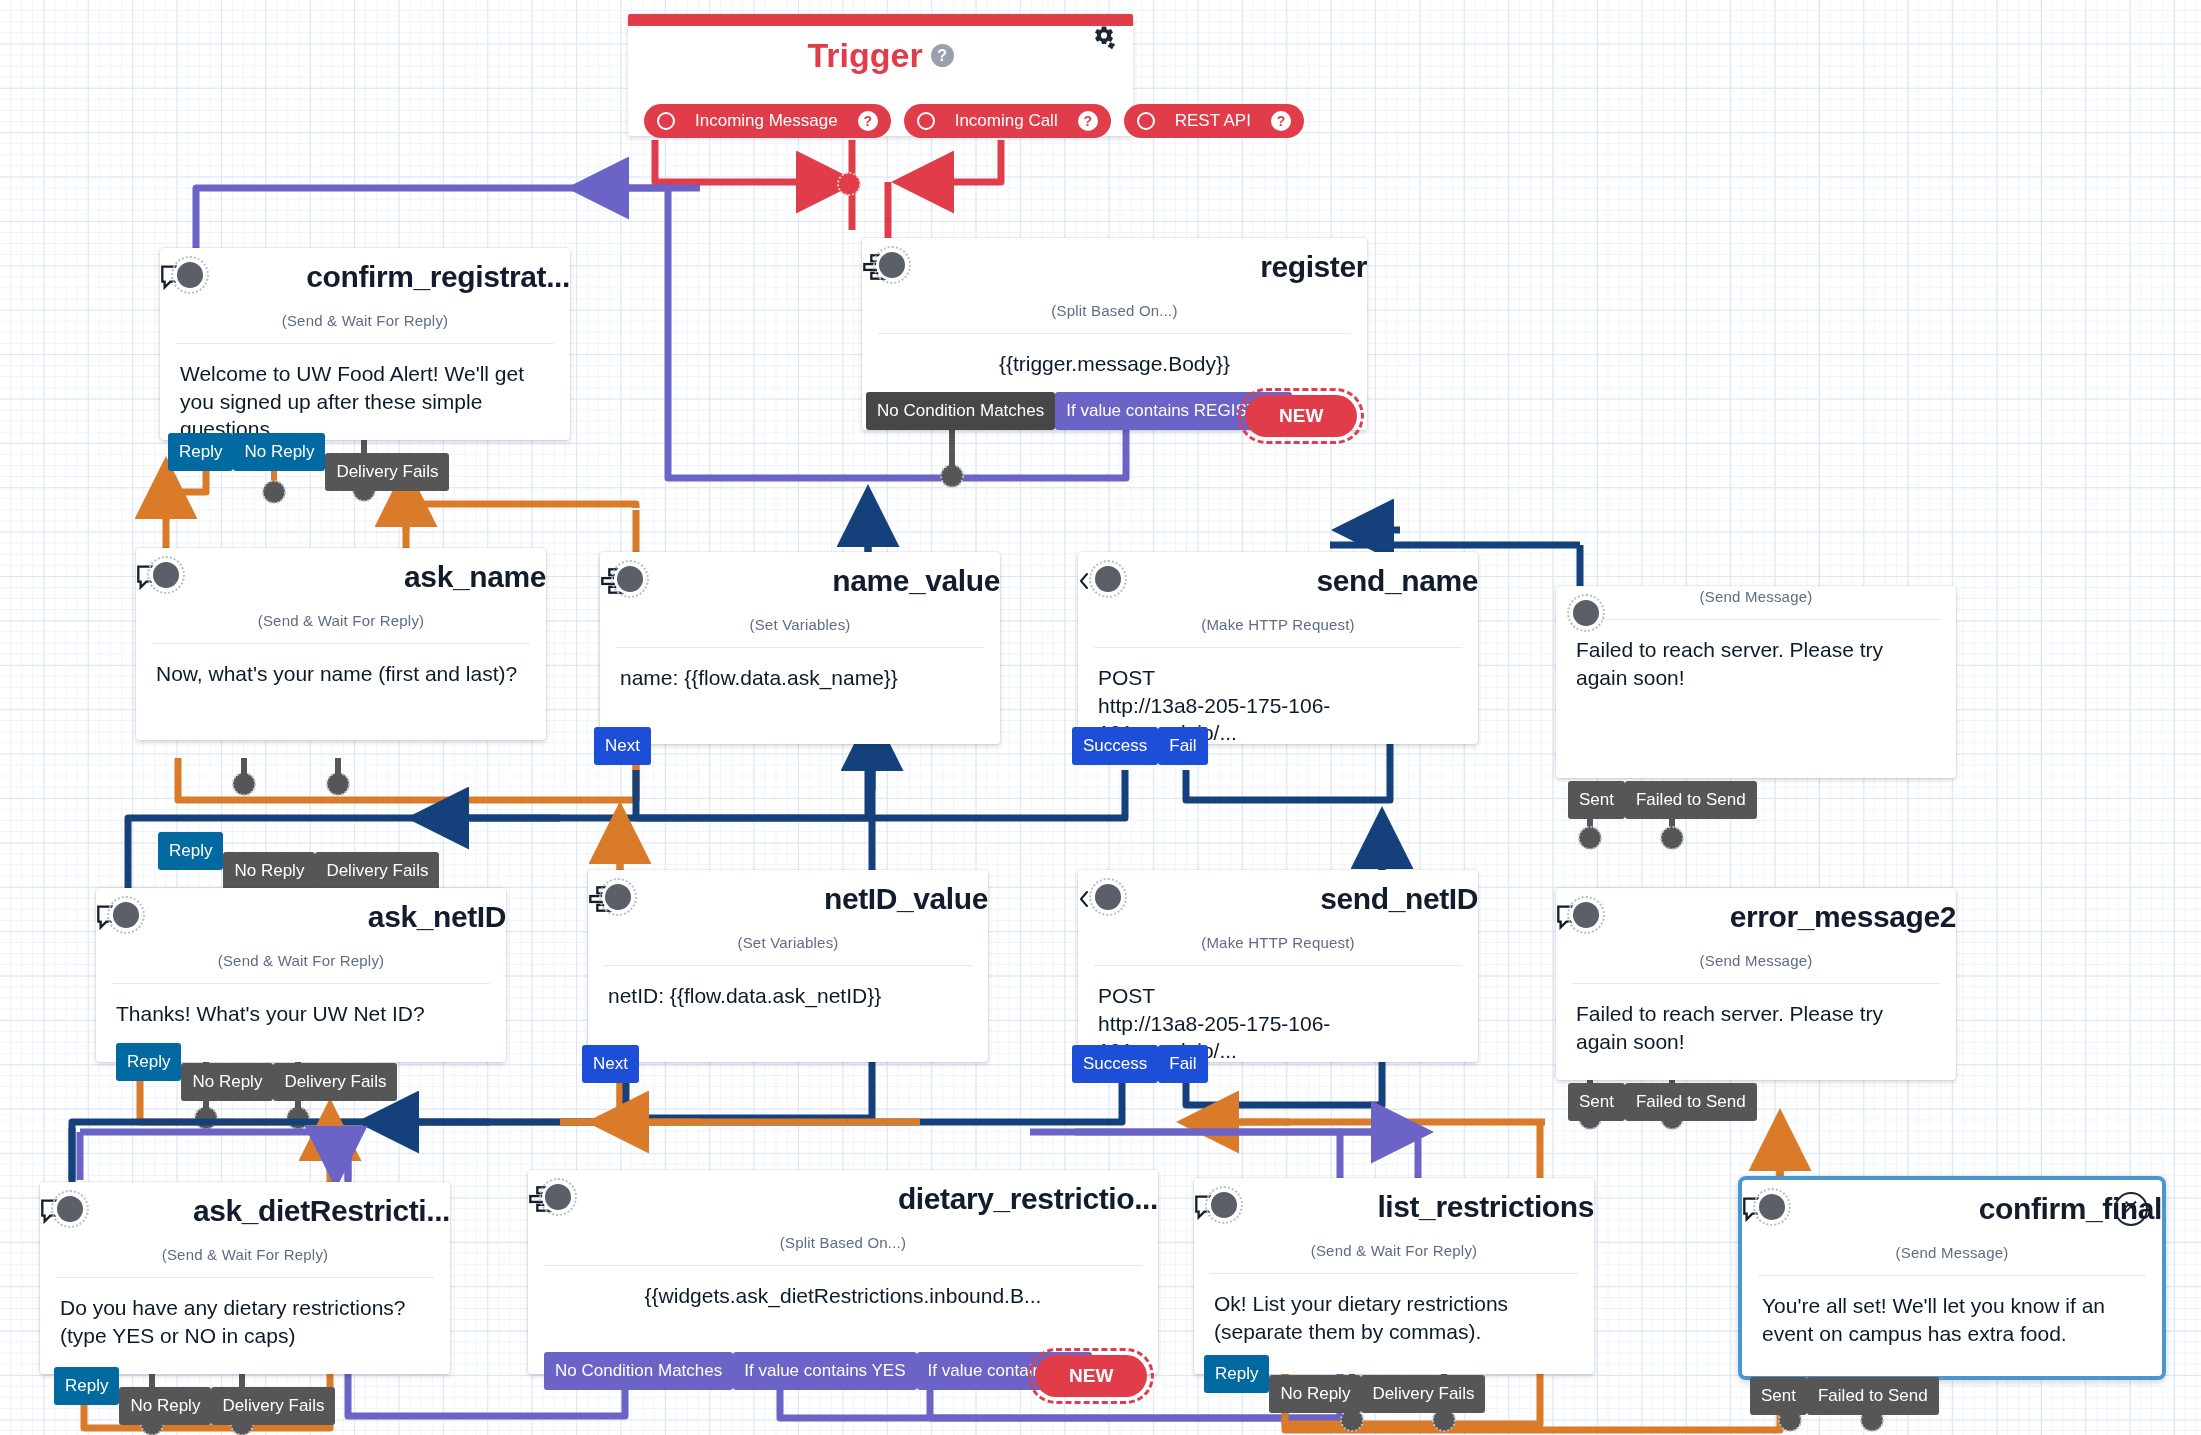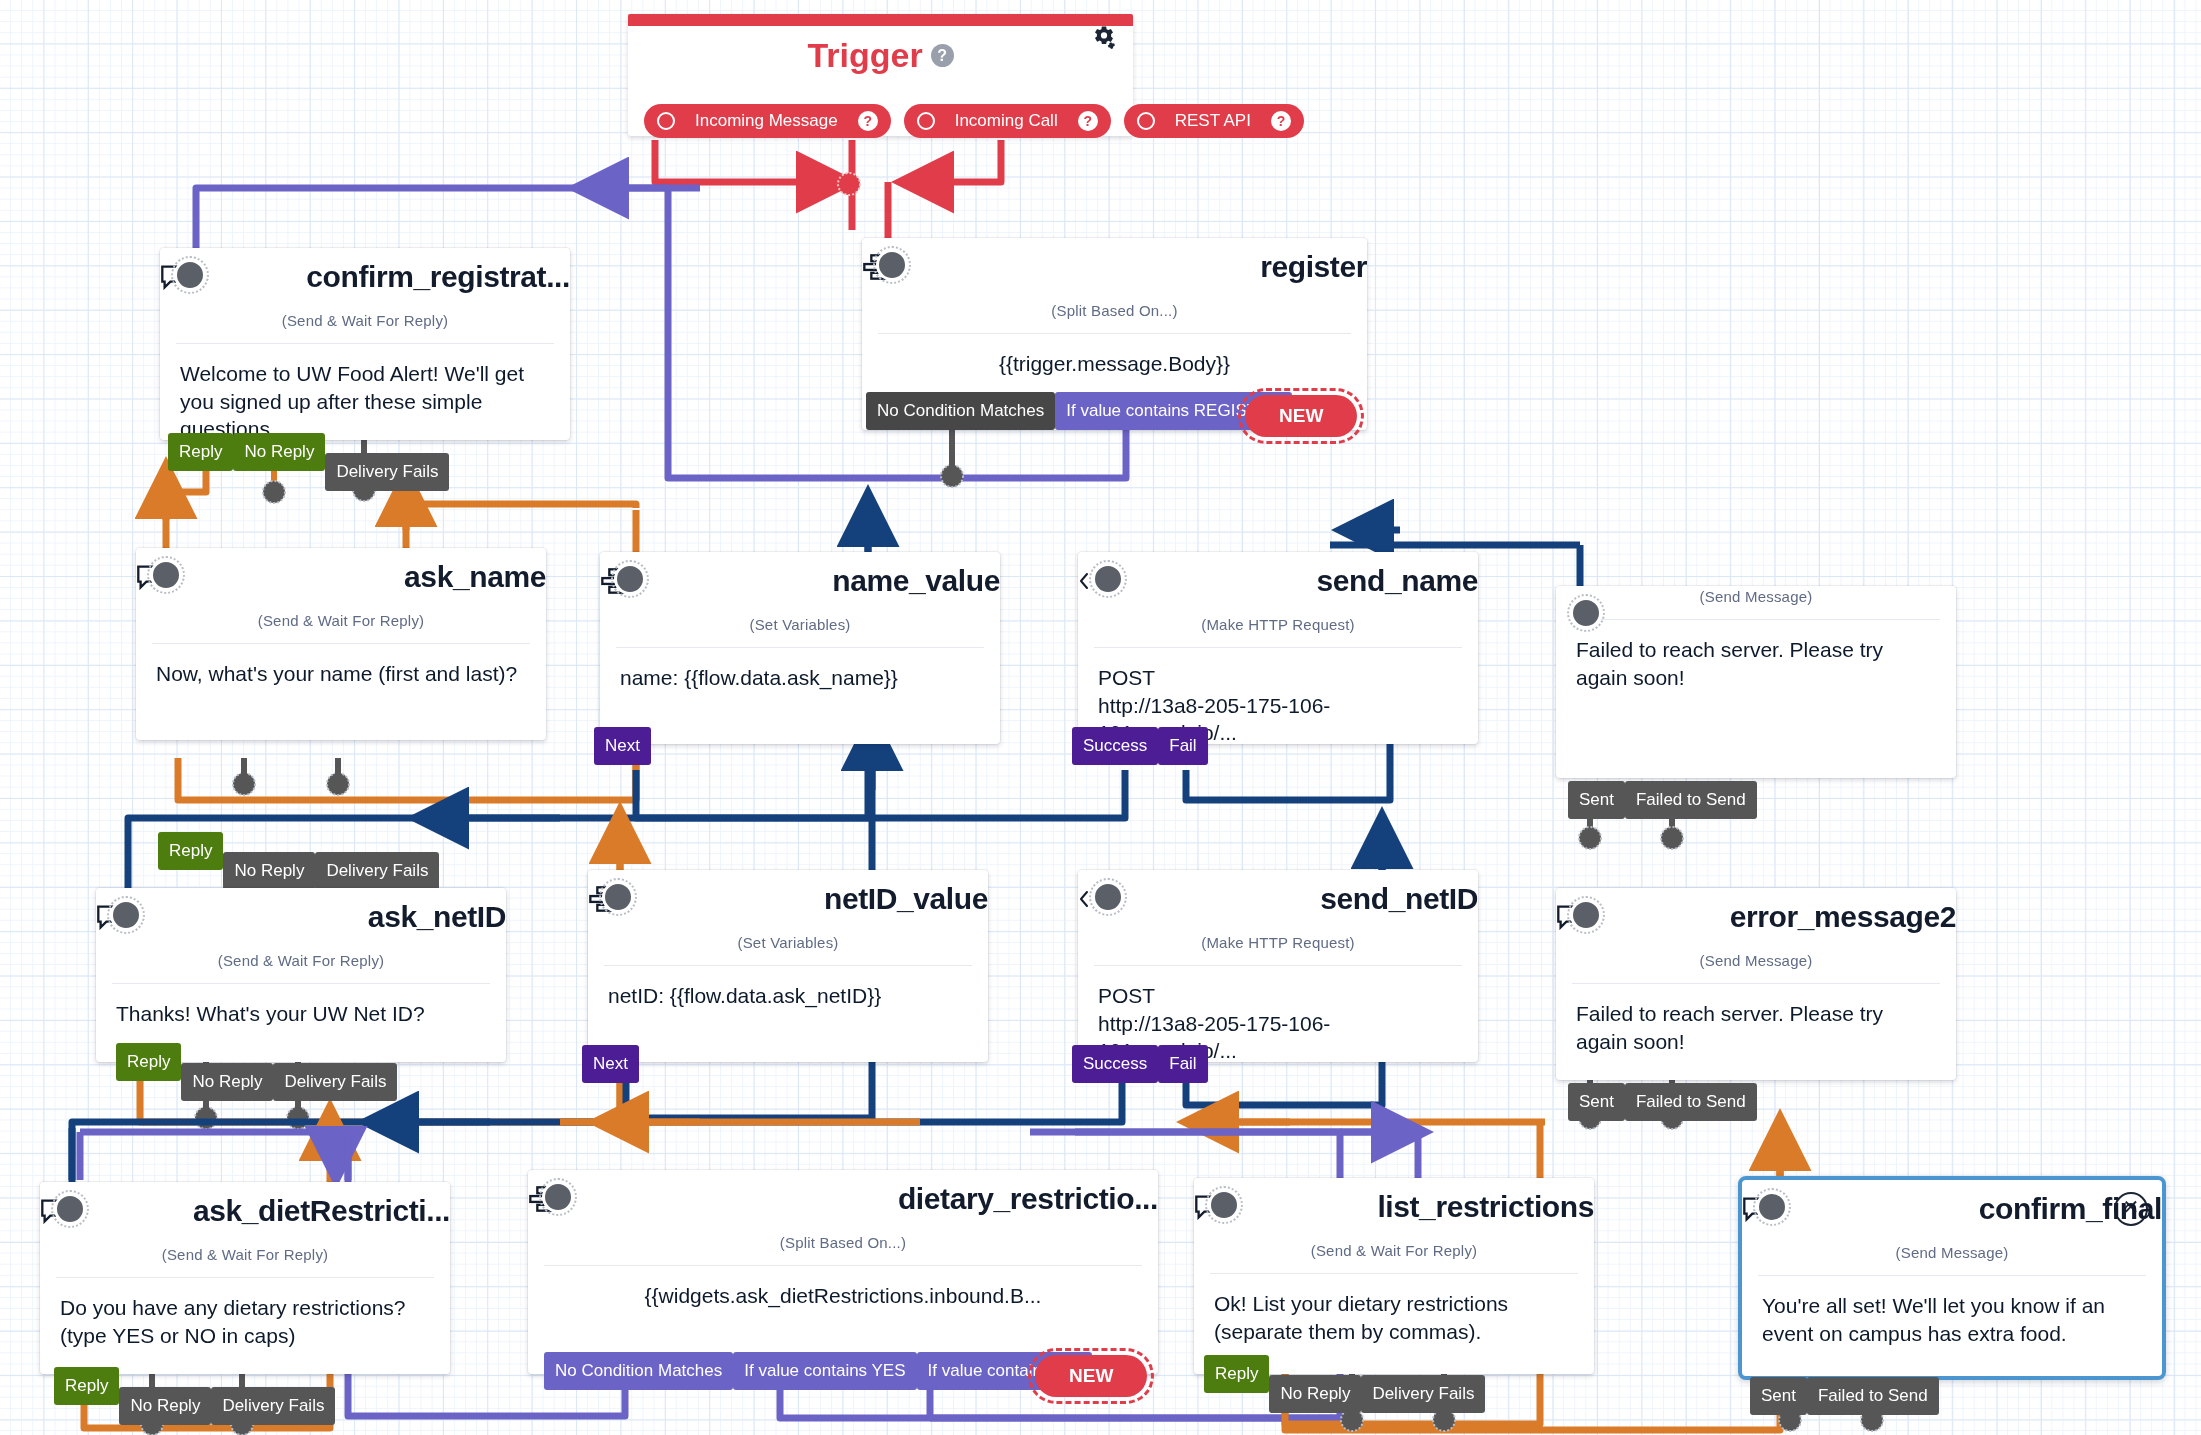--- a/index.html
+++ b/index.html
@@ -59,23 +59,23 @@
     text-align:center;font-weight:400;
   }
   .gears{position:absolute;right:14px;top:10px;color:#1b2533;font-size:28px;line-height:1;}
 
   
   .ports{position:absolute;left:0;display:flex;align-items:flex-start;z-index:30;}
   .port{
     height:38px;line-height:38px;padding:0 11px;font-size:17px;color:#fff;
     border-radius:3px;white-space:nowrap;box-sizing:border-box;
   }
-  .port.orange{background:#4d7c0f;}
+  .port.orange{background:#0369a1;}
   .port.gray{background:#565656;margin-top:20px;}
-  .port.blue{background:#4c1d95;}
+  .port.blue{background:#1d4ed8;}
   .port.purple{background:#6c63c6;}
   .port.darkgray{background:#474747;}
   .new-wrap{
     position:absolute;z-index:31;
     padding:4px;border:3px dashed #e03c4a;border-radius:28px;
   }
   .new-pill{
     height:42px;line-height:42px;padding:0 34px;border-radius:22px;
     background:#e03c4a;color:#fff;font-size:19px;font-weight:bold;text-align:center;
   }

